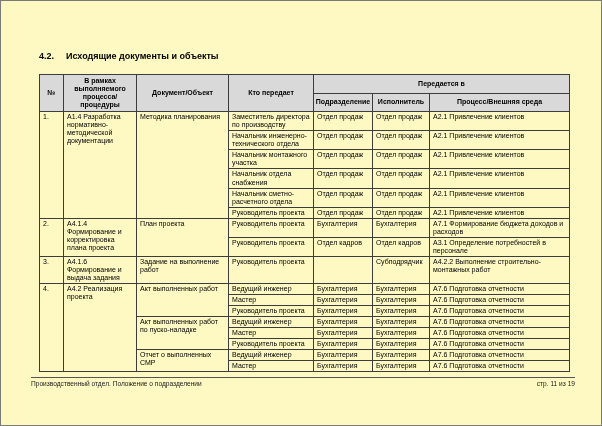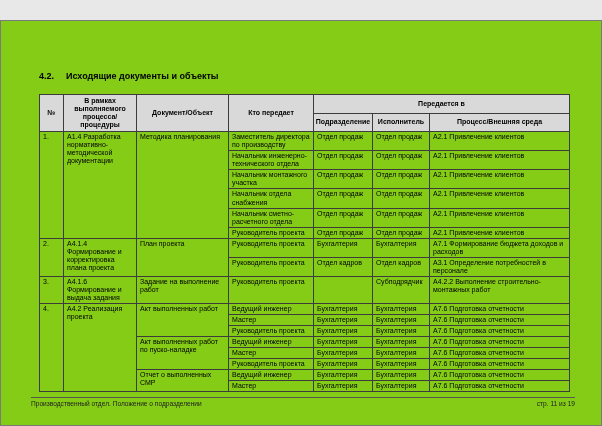--- a/index.html
+++ b/index.html
@@ -2,23 +2,22 @@
 <html><head>
 <meta charset="utf-8">
 <style>
   * { box-sizing: border-box; margin: 0; padding: 0; }
   html, body { background: #e8e8e8; }
   body {
     width: 602px; height: 426px; position: relative;
     font-family: "Liberation Sans", sans-serif; color: #000;
   }
   .page {
-    position: absolute; inset: 0; background: #84cc16;
+    position: absolute; inset: 0; background: #fef9c3;
     border: 1px solid #7a7a7a;
-    margin-top: 20px;
   }
   .doc-title {
     position: absolute; top: 50px; left: 38px;
     font-size: 9px; font-weight: bold; white-space: nowrap;
   }
   .doc-title .num { display: inline-block; width: 27px; }
   table.main {
     position: absolute; top: 73px; left: 38px; width: 530px;
     border-collapse: collapse; table-layout: fixed;
   }

